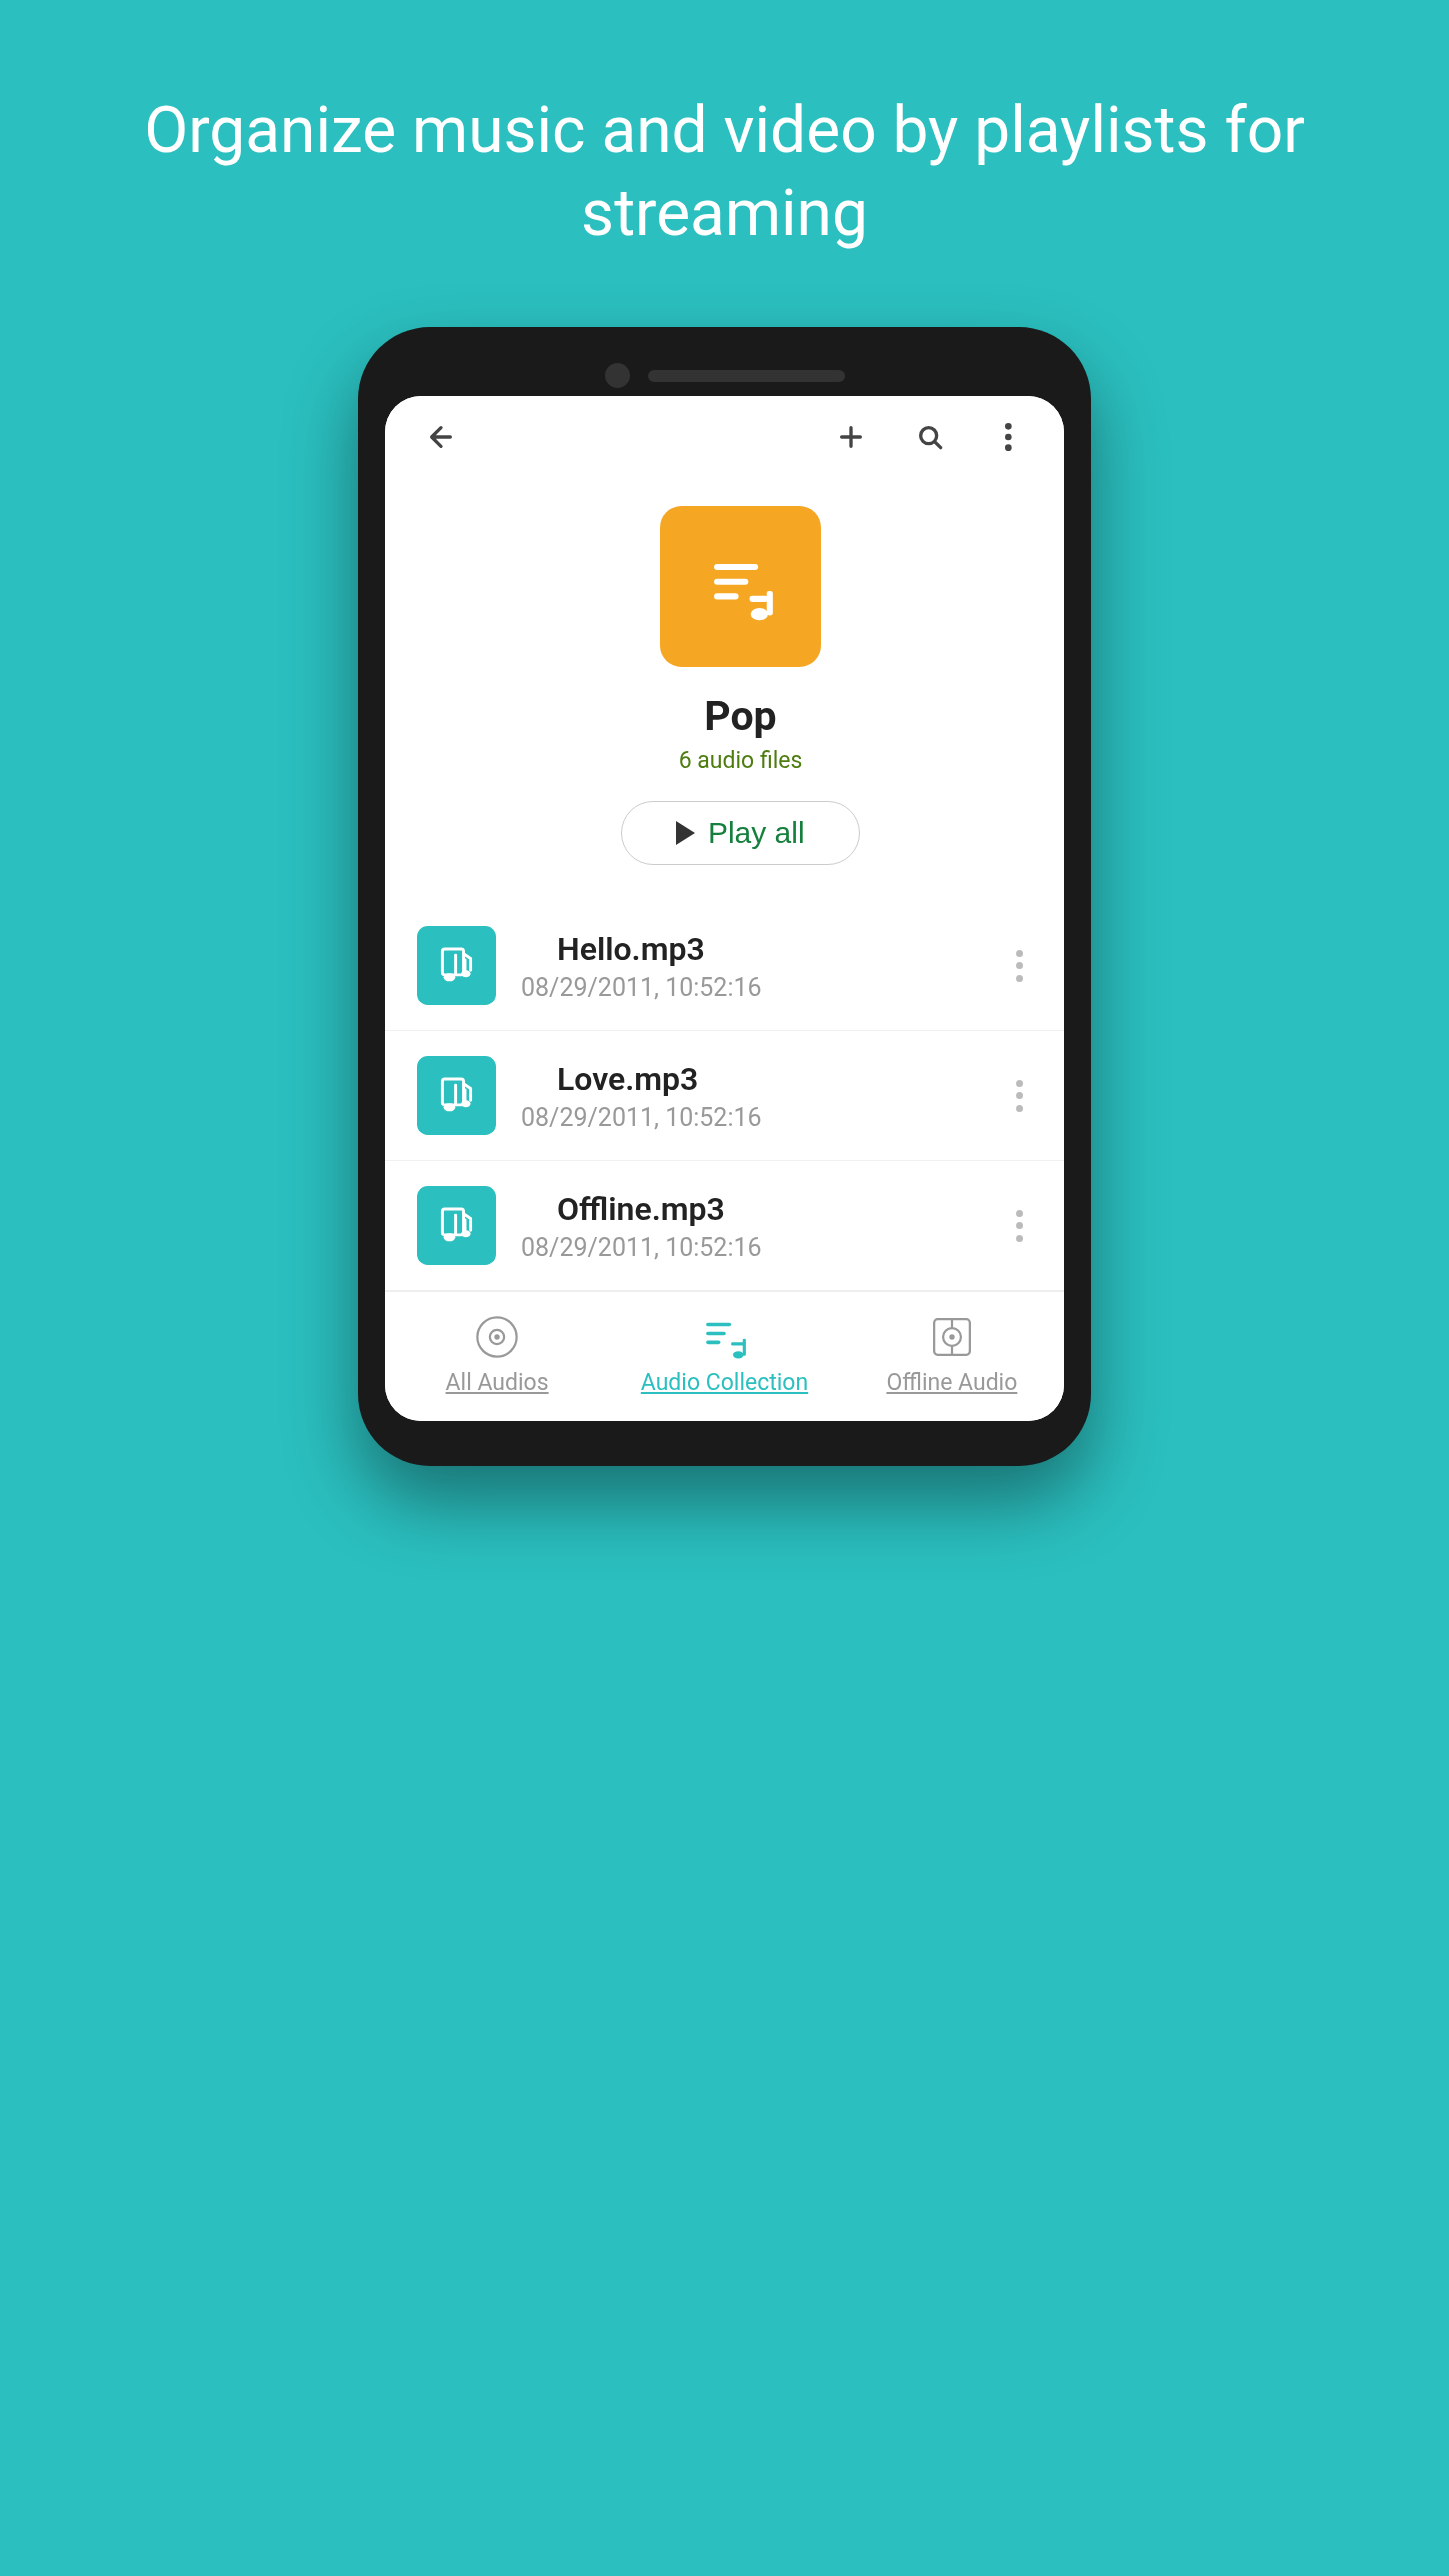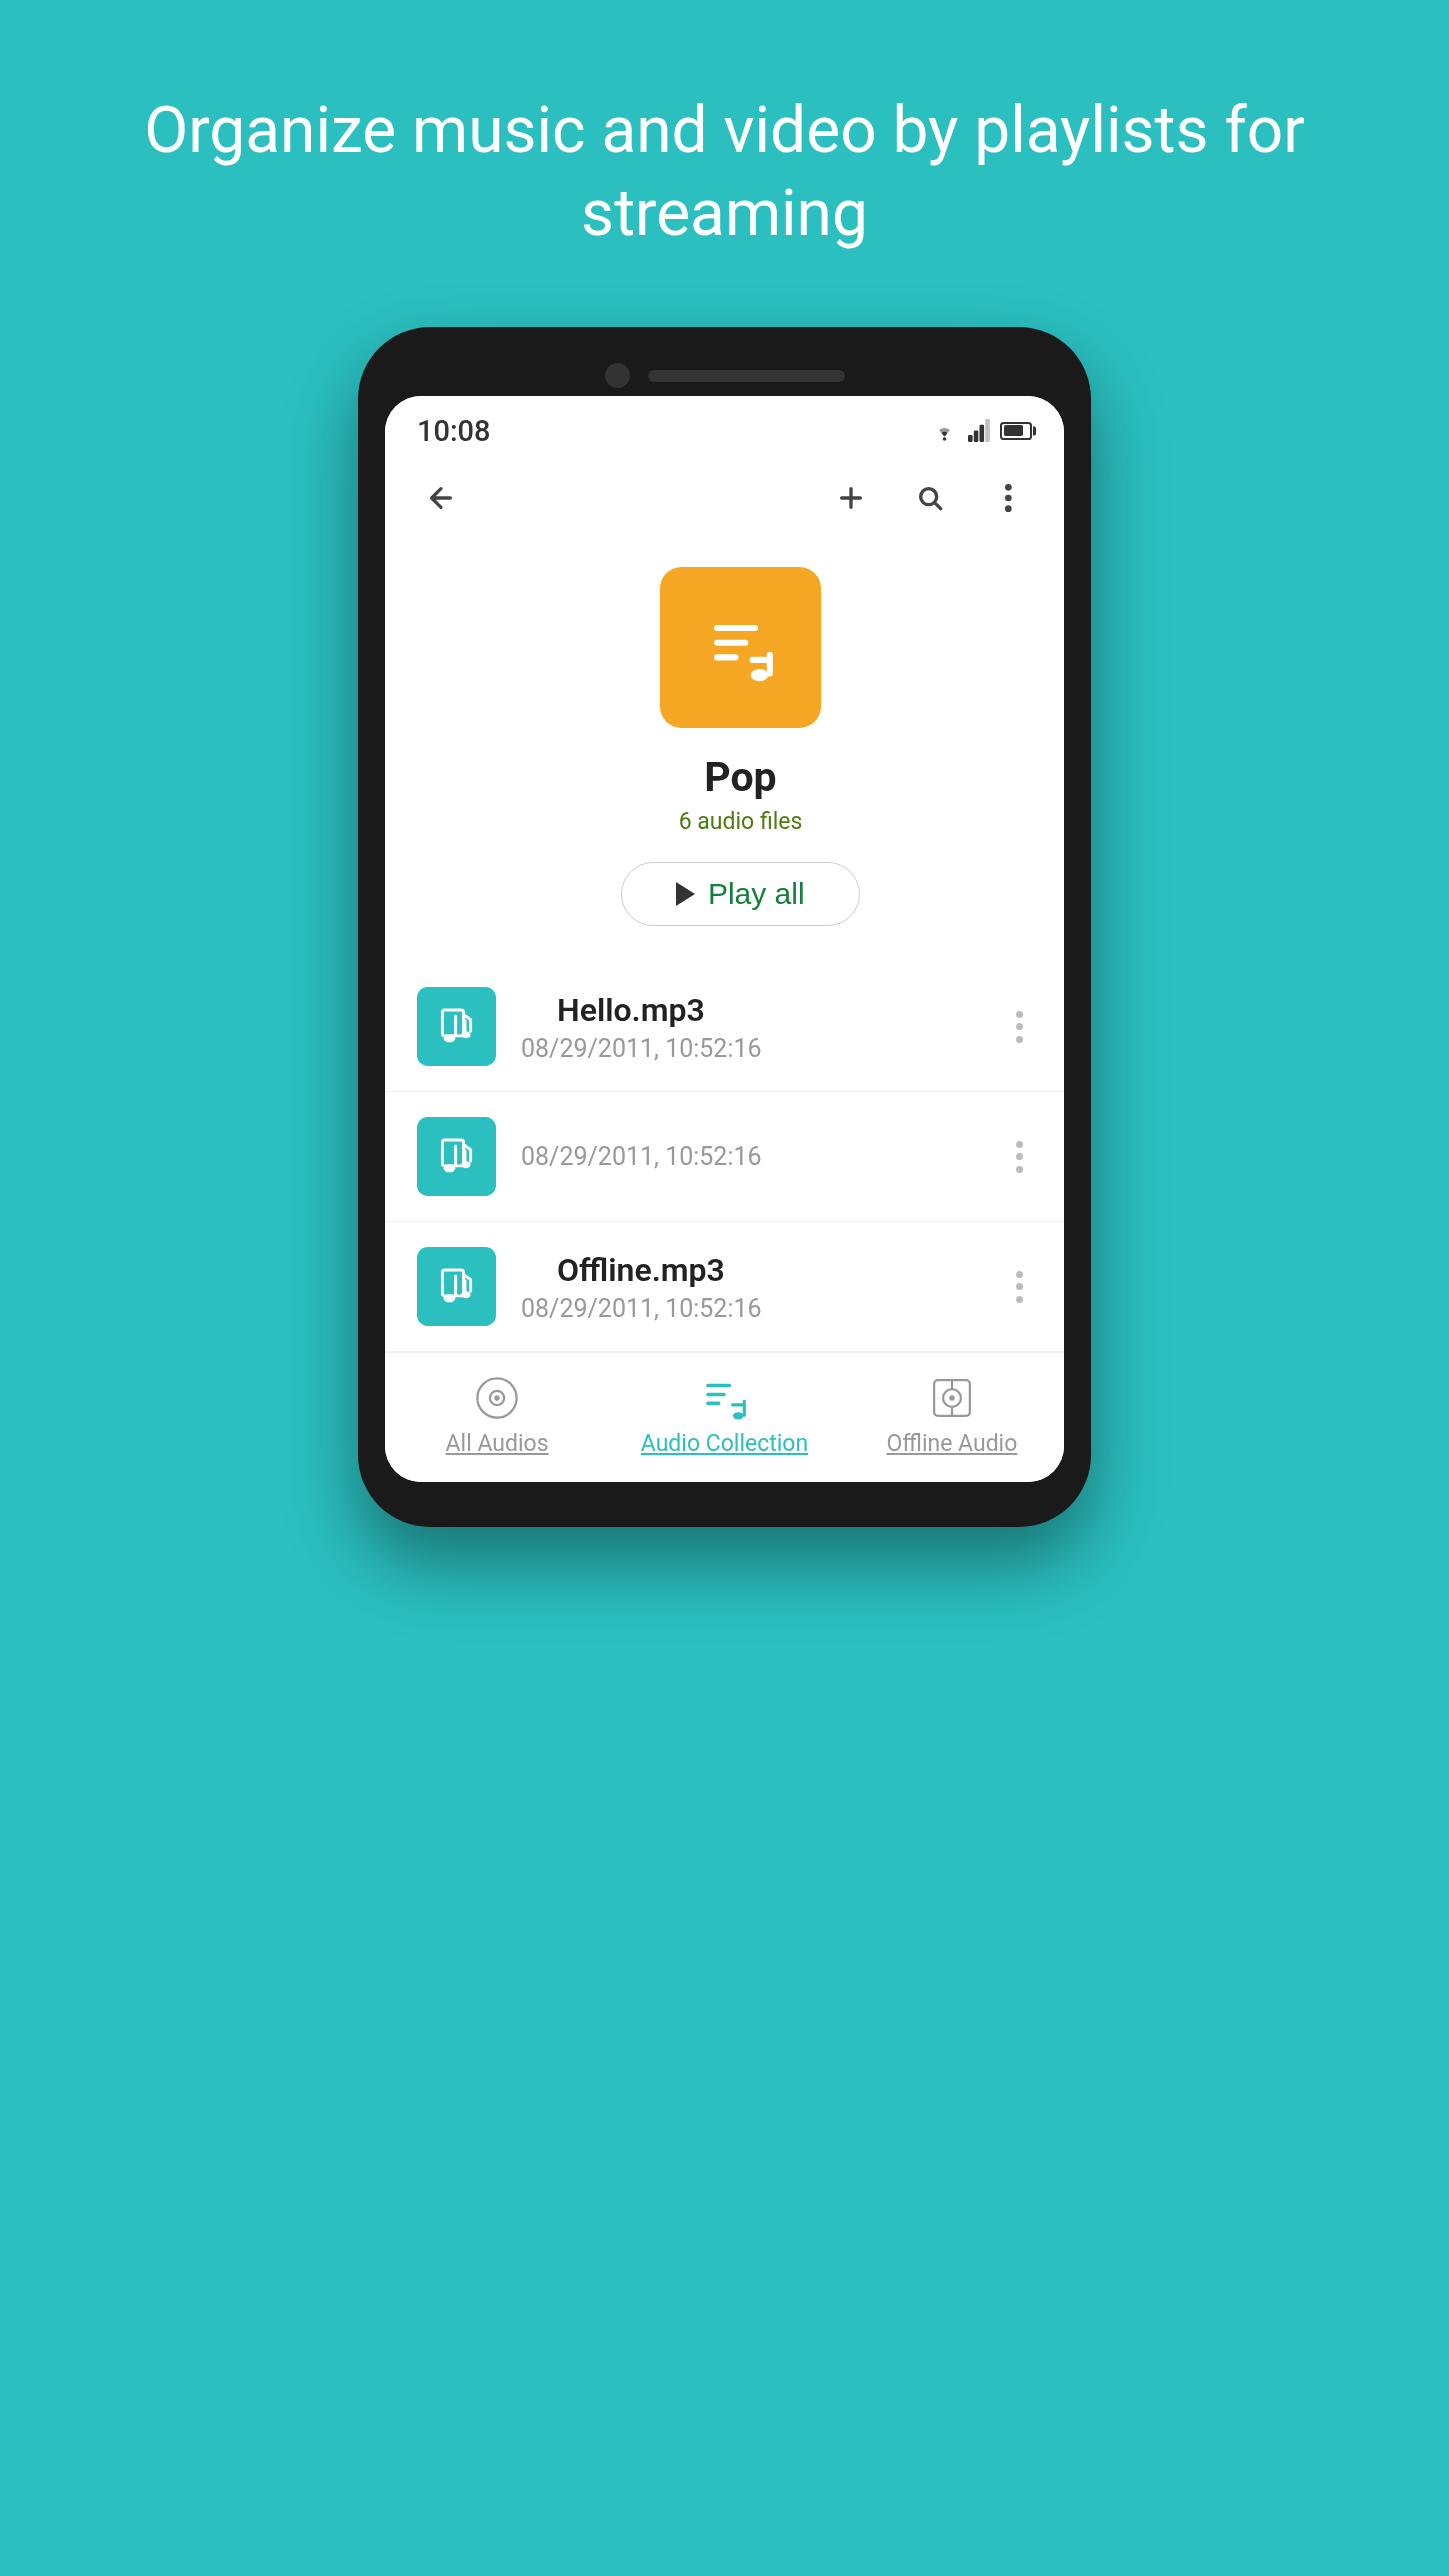--- a/index.html
+++ b/index.html
@@ -321,42 +321,20 @@
 <div class="hero-text">Organize music and video by playlists for streaming</div>
 
 <div class="phone-wrapper">
   <div class="phone-notch-area">
     <div class="phone-camera"></div>
     <div class="phone-speaker"></div>
   </div>
 
   <div class="phone-screen">
 
-    <div class="status-bar">
-      <span class="status-time">10:08</span>
-      <div class="status-icons">
-
-        <svg class="wifi-icon" viewBox="0 0 24 18" fill="#333">
-          <path d="M12 14l2.5-3a4 4 0 00-5 0L12 14z"></path>
-          <path d="M12 14l4.5-5.5a8 8 0 00-9 0L12 14z" opacity="0.5"></path>
-          <circle cx="12" cy="16" r="1.5"></circle>
-        </svg>
-
-        <svg class="signal-icon" viewBox="0 0 20 20" fill="#333">
-          <rect x="0" y="14" width="4" height="6" rx="1"></rect>
-          <rect x="5" y="10" width="4" height="10" rx="1"></rect>
-          <rect x="10" y="5" width="4" height="15" rx="1"></rect>
-          <rect x="15" y="0" width="4" height="20" rx="1" opacity="0.3"></rect>
-        </svg>
-
-        <div class="battery-icon">
-          <div class="battery-fill"></div>
-        </div>
-      </div>
-    </div>
 
     <div class="app-bar">
       <div class="app-bar-left">
         <div class="icon-btn">
           <svg width="32" height="32" viewBox="0 0 24 24" fill="none" stroke="#444" stroke-width="2.5" stroke-linecap="round" stroke-linejoin="round">
             <path d="M19 12H5M12 5l-7 7 7 7"></path>
           </svg>
         </div>
       </div>
       <div class="app-bar-right">
@@ -431,20 +409,21 @@
           <svg viewBox="0 0 40 40" fill="none">
             <rect x="8" y="6" width="18" height="22" rx="2" stroke="white" stroke-width="2.5"></rect>
             <path d="M26 10l6 4v10" stroke="white" stroke-width="2.5" stroke-linecap="round"></path>
             <ellipse cx="14" cy="30" rx="5" ry="3.5" fill="white"></ellipse>
             <ellipse cx="28" cy="27" rx="4" ry="3" fill="white"></ellipse>
             <rect x="18" y="10" width="2.5" height="18" rx="1" fill="white"></rect>
             <rect x="26" y="14" width="2.5" height="13" rx="1" fill="white"></rect>
           </svg>
         </div>
         <div class="audio-info">
+          <div class="audio-name">Love.mp3</div>
           <div class="audio-date">08/29/2011, 10:52:16</div>
         </div>
         <div class="more-dots">
           <div class="dot"></div>
           <div class="dot"></div>
           <div class="dot"></div>
         </div>
       </div>
 
       <div class="audio-item">

